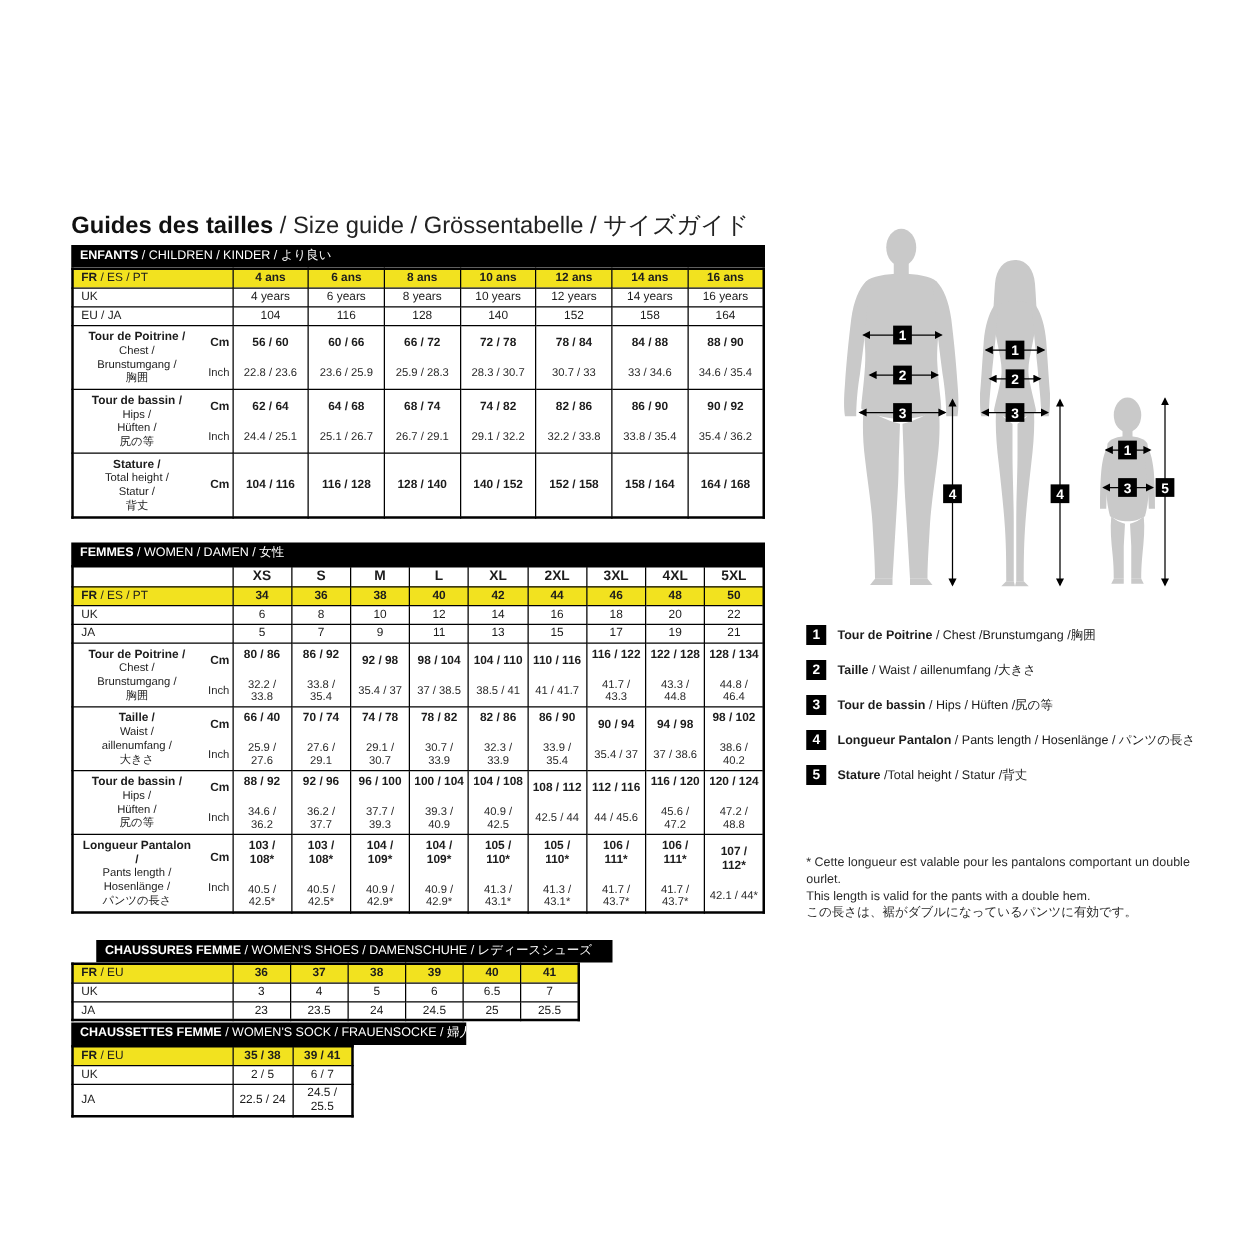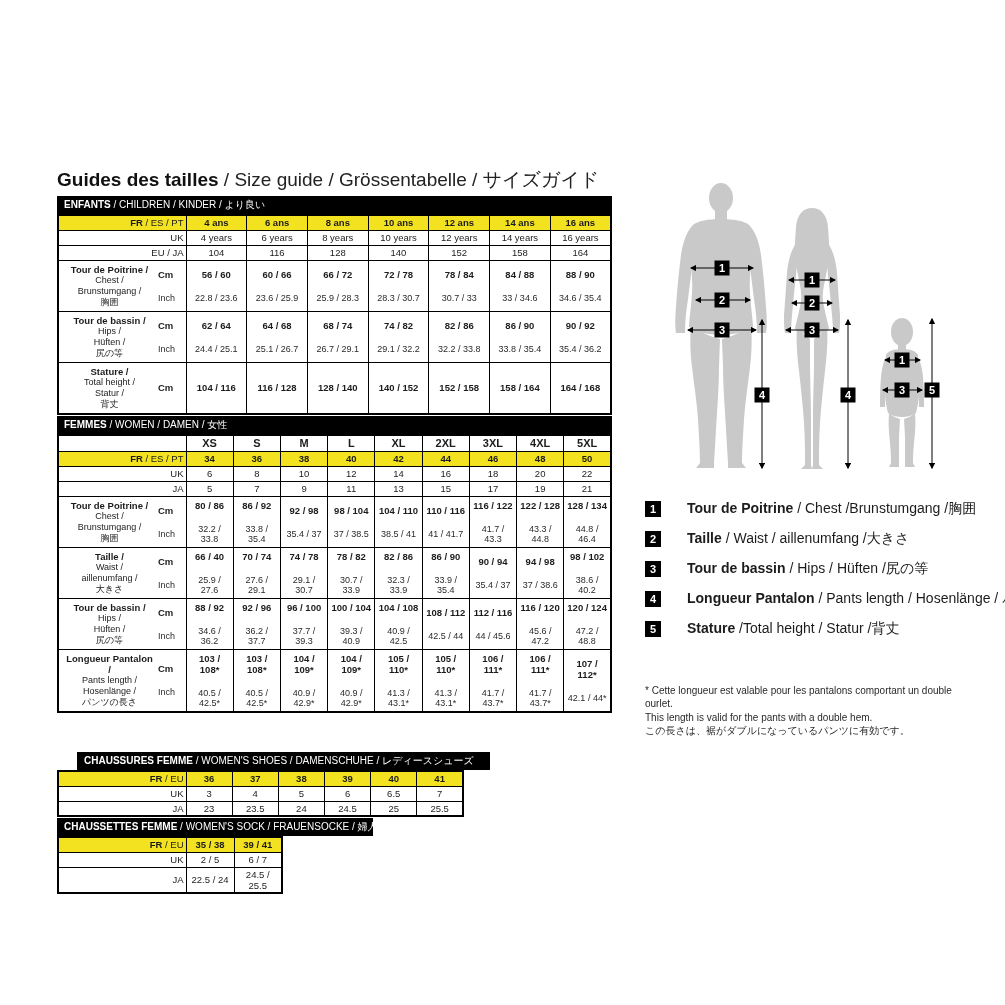--- a/index.html
+++ b/index.html
@@ -19,34 +19,34 @@
   }
   .bar .b{font-weight:bold;}
   
   table{border-collapse:collapse;table-layout:fixed;background:#fff;}
   table.sz-table{border:2px solid #000;}
   td{border:1px solid #000;font-size:9.5px;padding:1px 2px;box-sizing:border-box;vertical-align:middle;}
   td.v{text-align:center;}
   .b{font-weight:bold;}
   tr.simple td{height:15px;}
   tr.yellow td{background:#F2E21F;}
-  td.lbl-left{text-align:right;padding-left:6px;}
+  td.lbl-left{text-align:left;padding-left:6px;}
   tr.mrow td{height:50px;}
   td.lbl{border-right:none;text-align:center;padding:3px 2px 3px 6px;line-height:11px;font-size:9px;}
   td.lbl div.b{font-size:9.5px;}
-  td.unit{border-left:none;text-align:left;}
+  td.unit{border-left:none;text-align:right;}
   .cv{font-weight:bold;font-size:9.5px;}
   .cv.gap{margin-bottom:13px;}
   .iv{font-weight:normal;font-size:9px;color:#2a2a2a;}
   td.sz{font-size:11px;font-weight:bold;height:16px;}
   
   .legend-row{display:flex;align-items:center;margin-bottom:12px;}
   .lg-num{width:16px;height:16px;background:#000;color:#fff;font-weight:bold;font-size:11px;
     display:flex;align-items:center;justify-content:center;flex:0 0 16px;}
-  .lg-text{font-size:14px;margin-left:26px;white-space:nowrap;}
+  .lg-text{font-size:10px;margin-left:9px;white-space:nowrap;}
   .lg-text .b{font-weight:bold;}
   
   .footnote{font-size:10px;line-height:1.34;color:#2a2a2a;width:328px;}
   
   .sil{fill:#c9c9c9;stroke:none;}
   .mline{stroke:#000;stroke-width:1;}
   .msq{fill:#000;}
   .mtx{fill:#fff;font-weight:bold;font-size:11px;text-anchor:middle;font-family:"Liberation Sans",sans-serif;}
 </style>
 </head>
@@ -198,21 +198,21 @@
           <td class="v b">128 / 140</td>
           <td class="v b">140 / 152</td>
           <td class="v b">152 / 158</td>
           <td class="v b">158 / 164</td>
           <td class="v b">164 / 168</td>
         </tr>
   </tbody>
     </table>
 </div>
 
-<div class="abs" style="left:57px;top:416px;width:555px;">
+<div class="abs" style="left:57px;top:434px;width:555px;">
   <div class="bar">
     <span class="b">FEMMES</span><span> / WOMEN  / DAMEN / 女性</span>
   </div>
   <table class="sz-table" style="width:555px;padding-left:33px;">
     <colgroup>
         <col style="width:98px">
         <col style="width:30px">
       <col>
         <col>
         <col>

